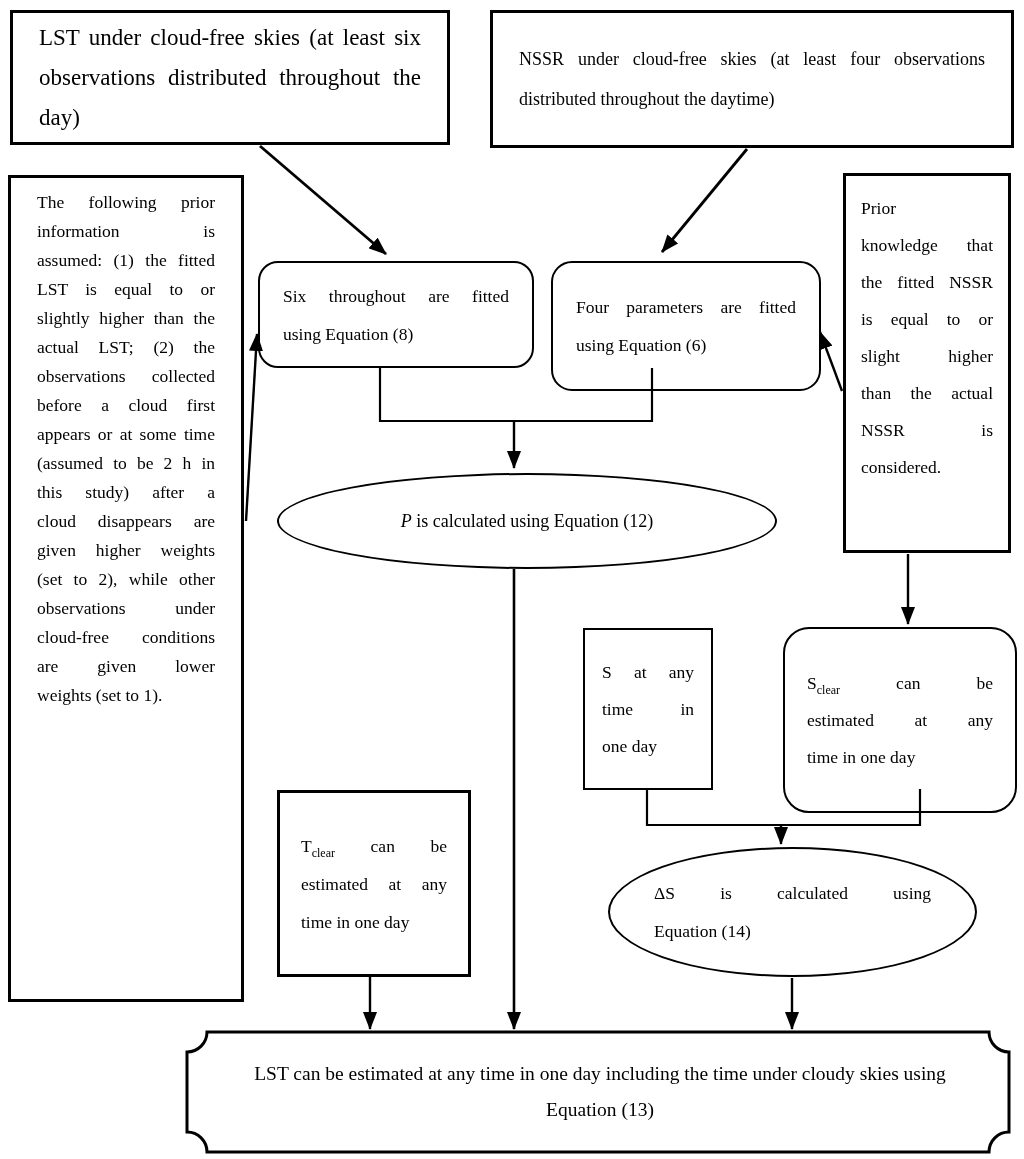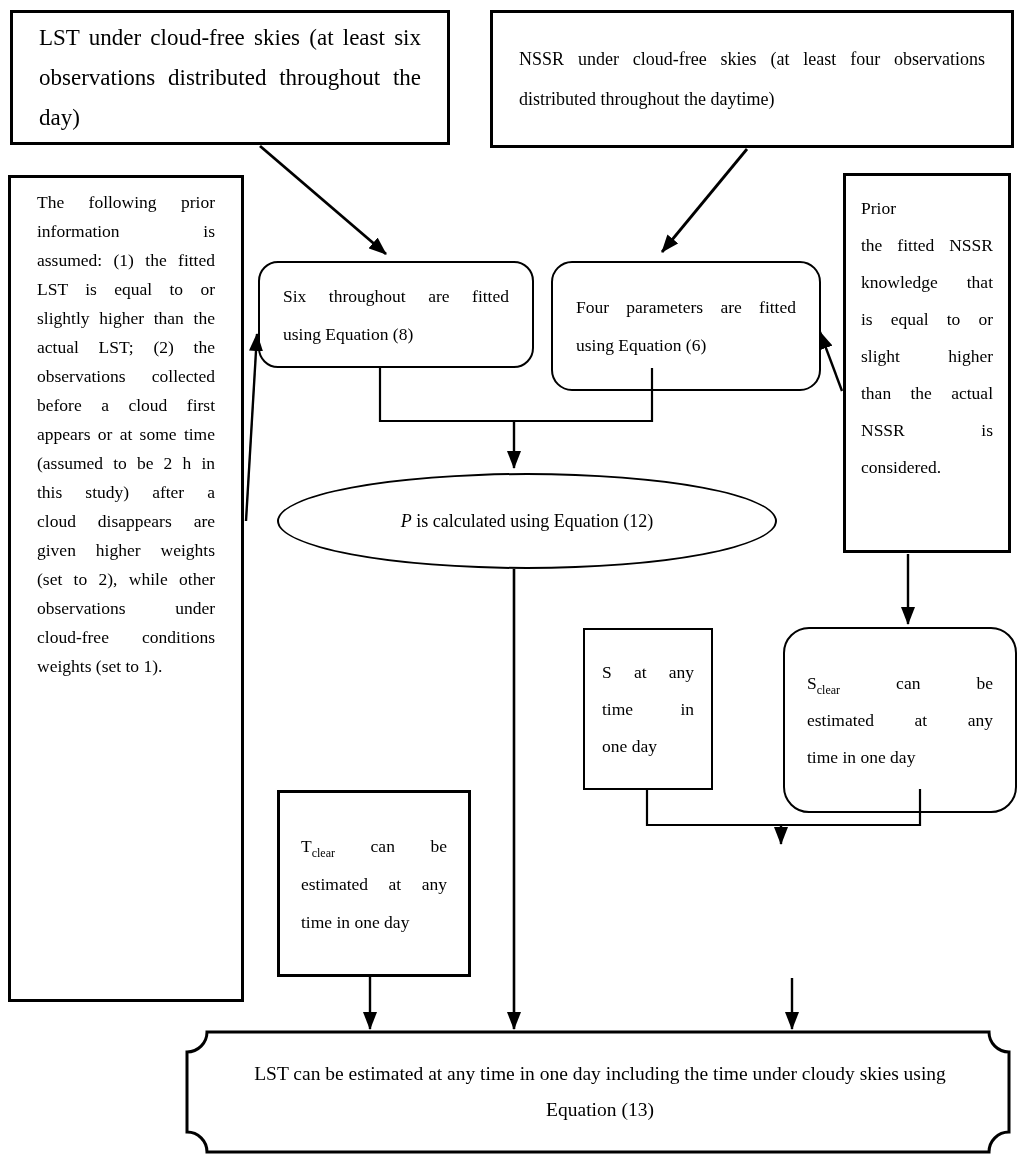--- a/index.html
+++ b/index.html
@@ -107,20 +107,21 @@
         <span class="line">observations collected</span>
         <span class="line">before a cloud first</span>
         <span class="line">appears or at some time</span>
         <span class="line">(assumed to be 2 h in</span>
         <span class="line">this study) after a</span>
         <span class="line">cloud disappears are</span>
         <span class="line">given higher weights</span>
         <span class="line">(set to 2), while other</span>
         <span class="line">observations under</span>
         <span class="line">cloud-free conditions</span>
+        <span class="line">are given lower</span>
         <span class="line">weights (set to 1).</span>
       </div>
   </div>
 
   <div class="node round" id="n-six">
     <div class="txt jlines">
         <span class="line">Six throughout are fitted</span>
         <span class="line">using Equation (8)</span>
       </div>
   </div>
@@ -128,22 +129,22 @@
   <div class="node round" id="n-four">
     <div class="txt jlines">
         <span class="line">Four parameters are fitted</span>
         <span class="line">using Equation (6)</span>
       </div>
   </div>
 
   <div class="node rect top-align" id="n-prior-nssr">
     <div class="txt jlines">
         <span class="line">Prior</span>
+        <span class="line">knowledge that</span>
         <span class="line">the fitted NSSR</span>
-        <span class="line">knowledge that</span>
         <span class="line">is equal to or</span>
         <span class="line">slight higher</span>
         <span class="line">than the actual</span>
         <span class="line">NSSR is</span>
         <span class="line">considered.</span>
       </div>
   </div>
 
   <div class="node ellipse" id="n-p">
     <div class="txt clines">
@@ -168,20 +169,26 @@
   </div>
 
   <div class="node rect" id="n-tclear">
     <div class="txt jlines">
         <span class="line">T<sub>clear</sub> can be</span>
         <span class="line">estimated at any</span>
         <span class="line">time in one day</span>
       </div>
   </div>
 
+  <div class="node ellipse" id="n-ds">
+    <div class="txt jlines">
+        <span class="line">ΔS is calculated using</span>
+        <span class="line">Equation (14)</span>
+      </div>
+  </div>
 
   <div class="node" id="n-out">
     <div class="txt clines">
         <span class="line">LST can be estimated at any time in one day including the time under cloudy skies using</span>
         <span class="line">Equation (13)</span>
       </div>
   </div>
 
 </div>
 

